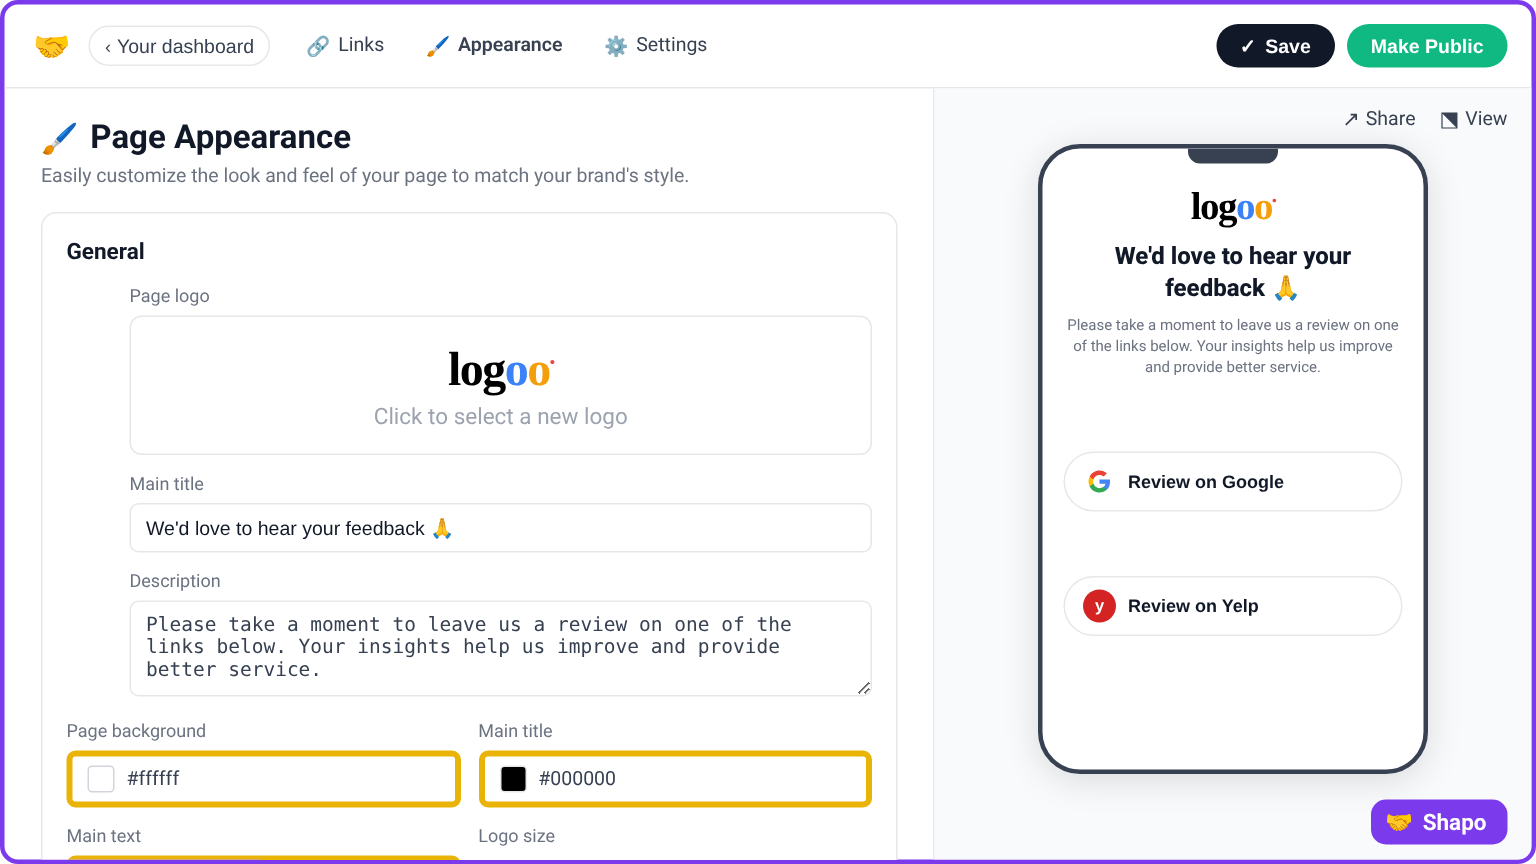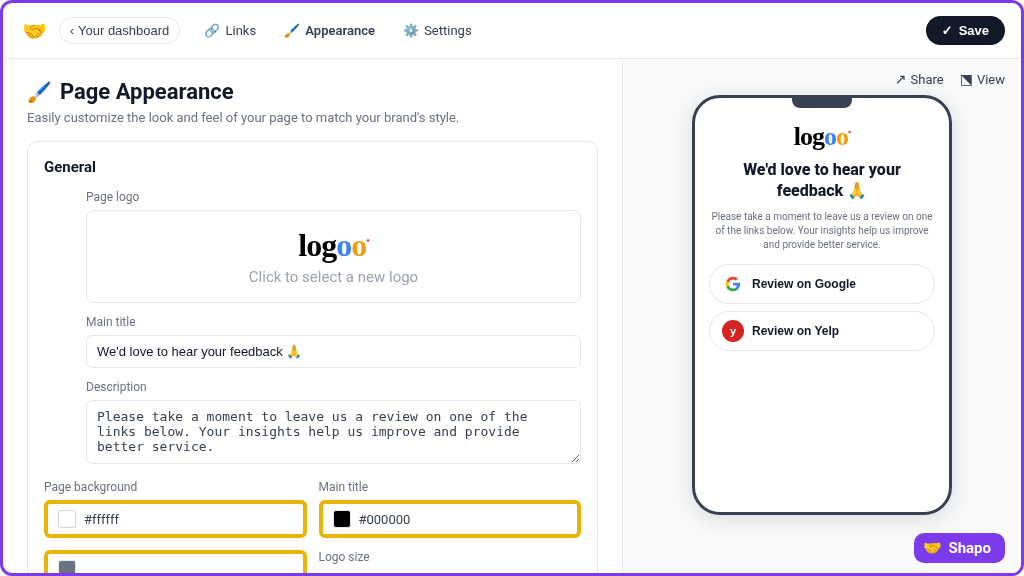--- a/index.html
+++ b/index.html
@@ -304,20 +304,21 @@
       width: 100%;
       padding: 8px 12px;
       border: 1px solid #e5e7eb;
       border-radius: 22px;
       background: #fff;
       font-size: 12px;
       font-weight: 600;
       color: #111827;
       margin-bottom: 7px;
       cursor: pointer;
+      margin-top: 36px;
     }
     .review-icon {
       width: 22px;
       height: 22px;
       border-radius: 50%;
       display: flex;
       align-items: center;
       justify-content: center;
       font-size: 13px;
       flex-shrink: 0;
@@ -369,20 +370,23 @@
     <a class="nav-item">
       <span>⚙️</span>
       <span>Settings</span>
     </a>
   </div>
   <div class="nav-actions">
     <button class="btn-save">
       <span>✓</span>
       <span>Save</span>
     </button>
+    <button class="btn-make-public">
+      <span>Make Public</span>
+    </button>
   </div>
 </div>
 
 <div class="main-layout">
 
   <div class="left-panel">
     <div class="page-title-row">
       <span class="pa-icon">🖌️</span>
       <h1 class="page-title">Page Appearance</h1>
     </div>
@@ -423,20 +427,21 @@
           <div class="field-label">Main title</div>
           <div class="color-input-row">
             <div class="color-swatch" style="background:#000000;"></div>
             <span class="color-value">#000000</span>
           </div>
         </div>
       </div>
 
       <div class="color-row">
         <div class="color-group">
+          <div class="field-label">Main text</div>
           <div class="color-input-row">
             <div class="color-swatch" style="background:#6b7280;"></div>
           </div>
         </div>
         <div class="color-group">
           <div class="field-label">Logo size</div>
         </div>
       </div>
     </div>
   </div>

